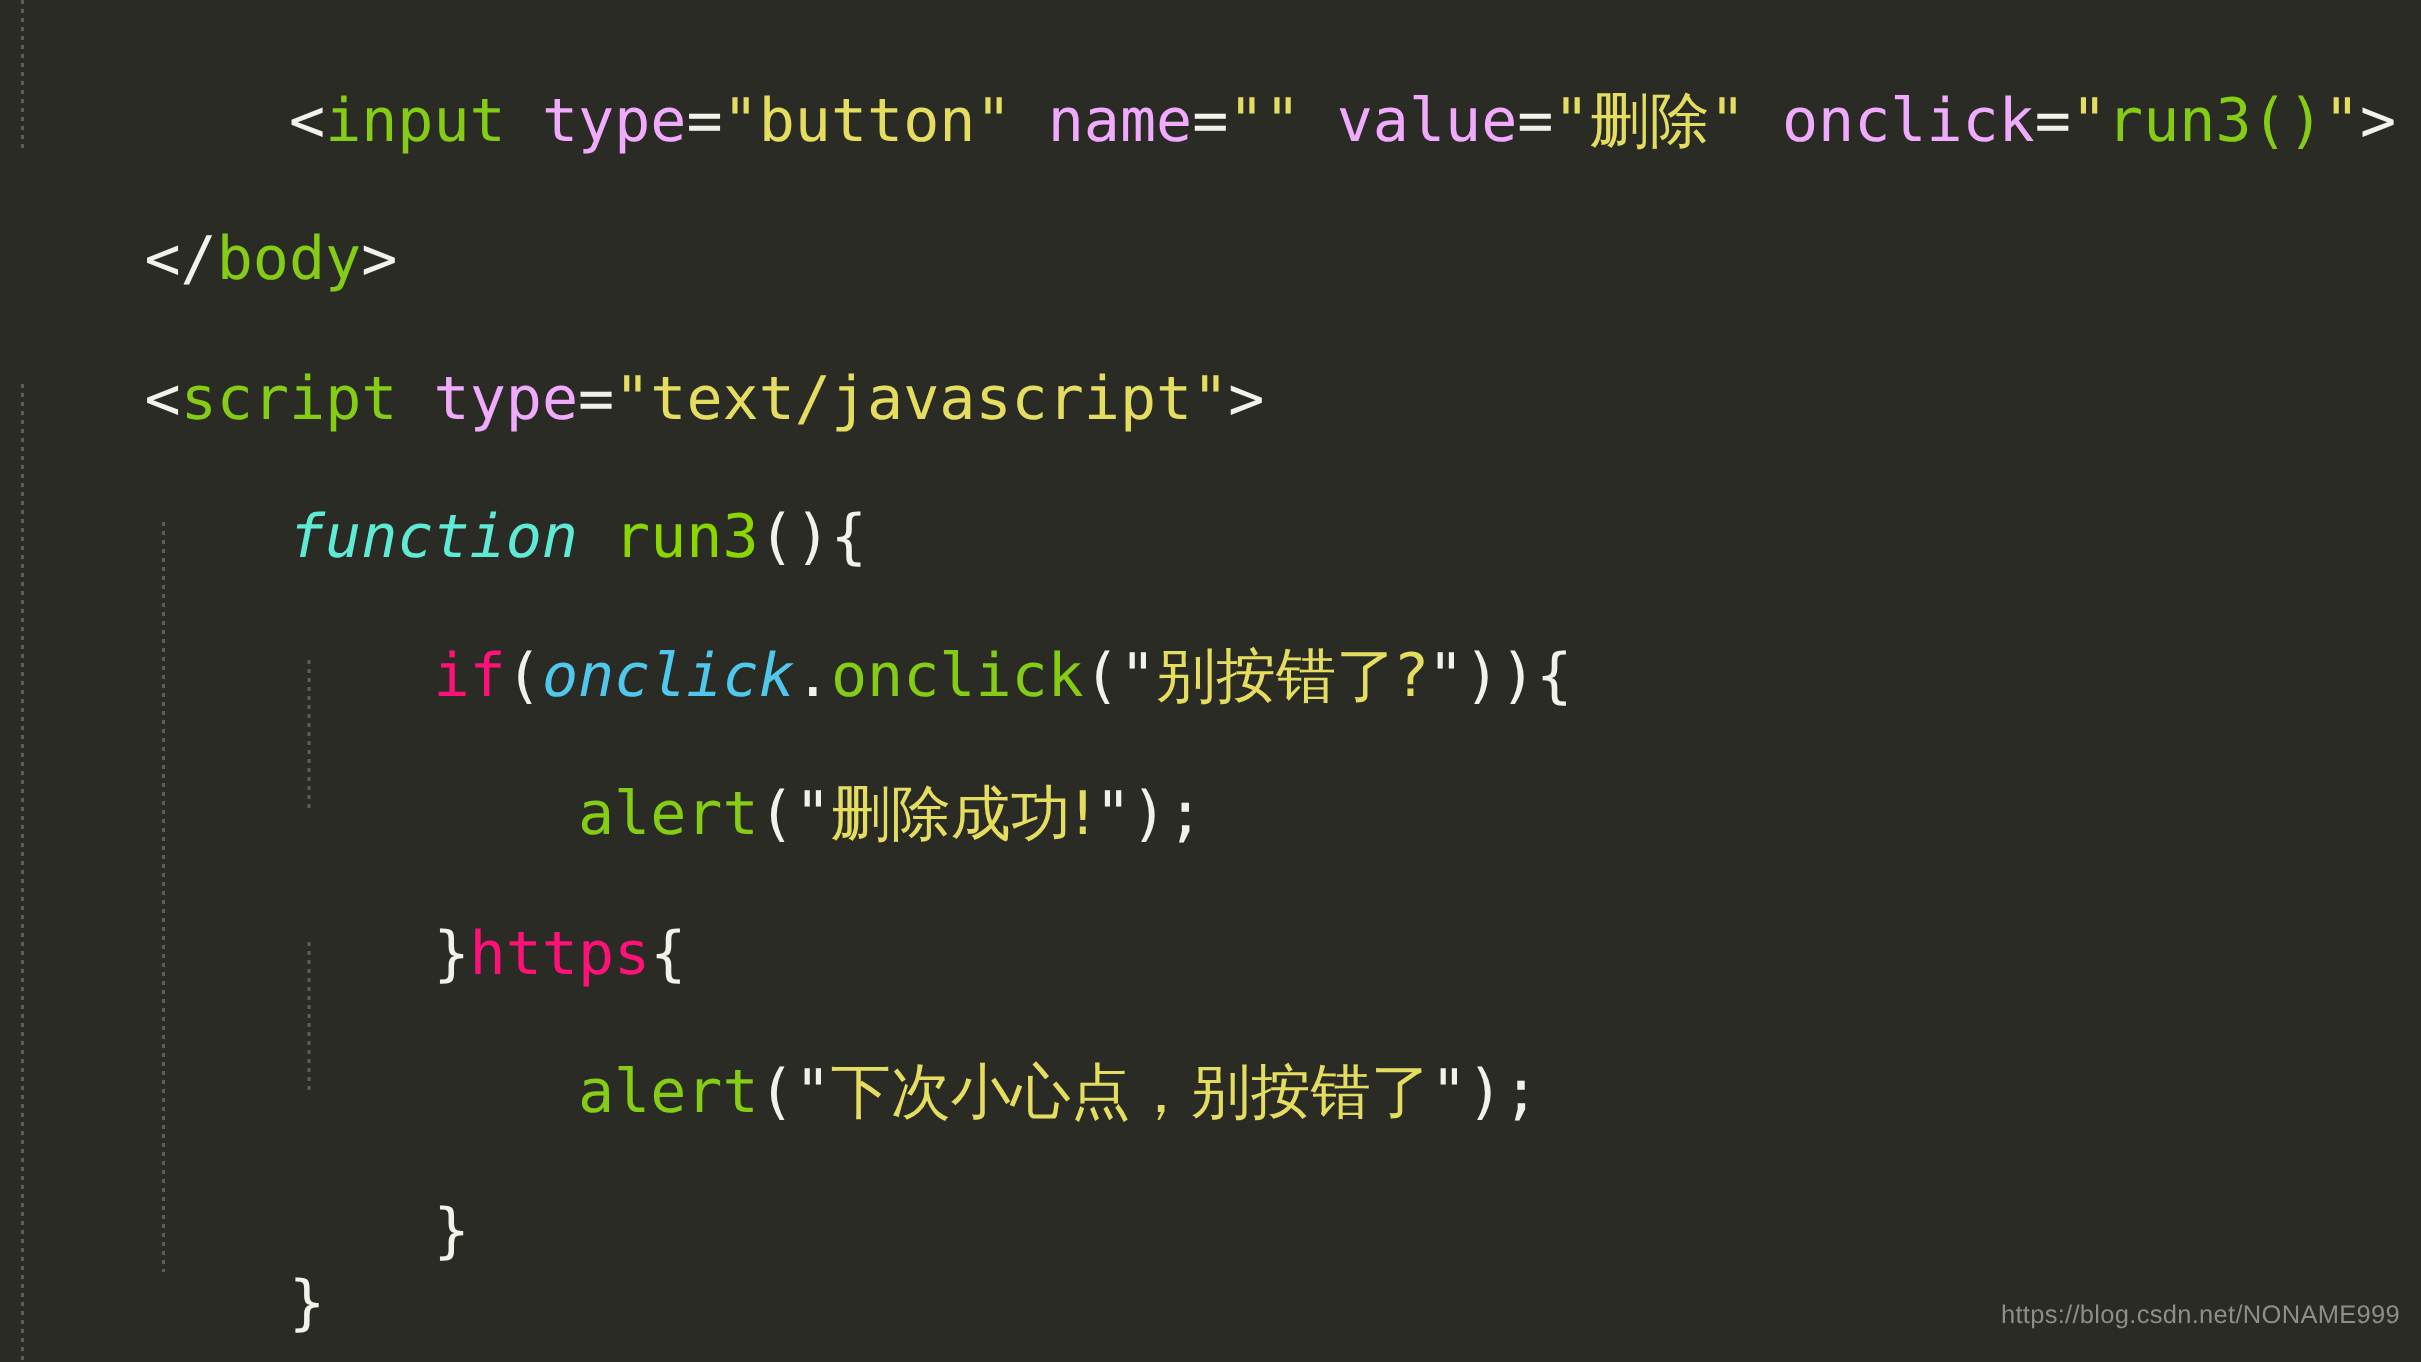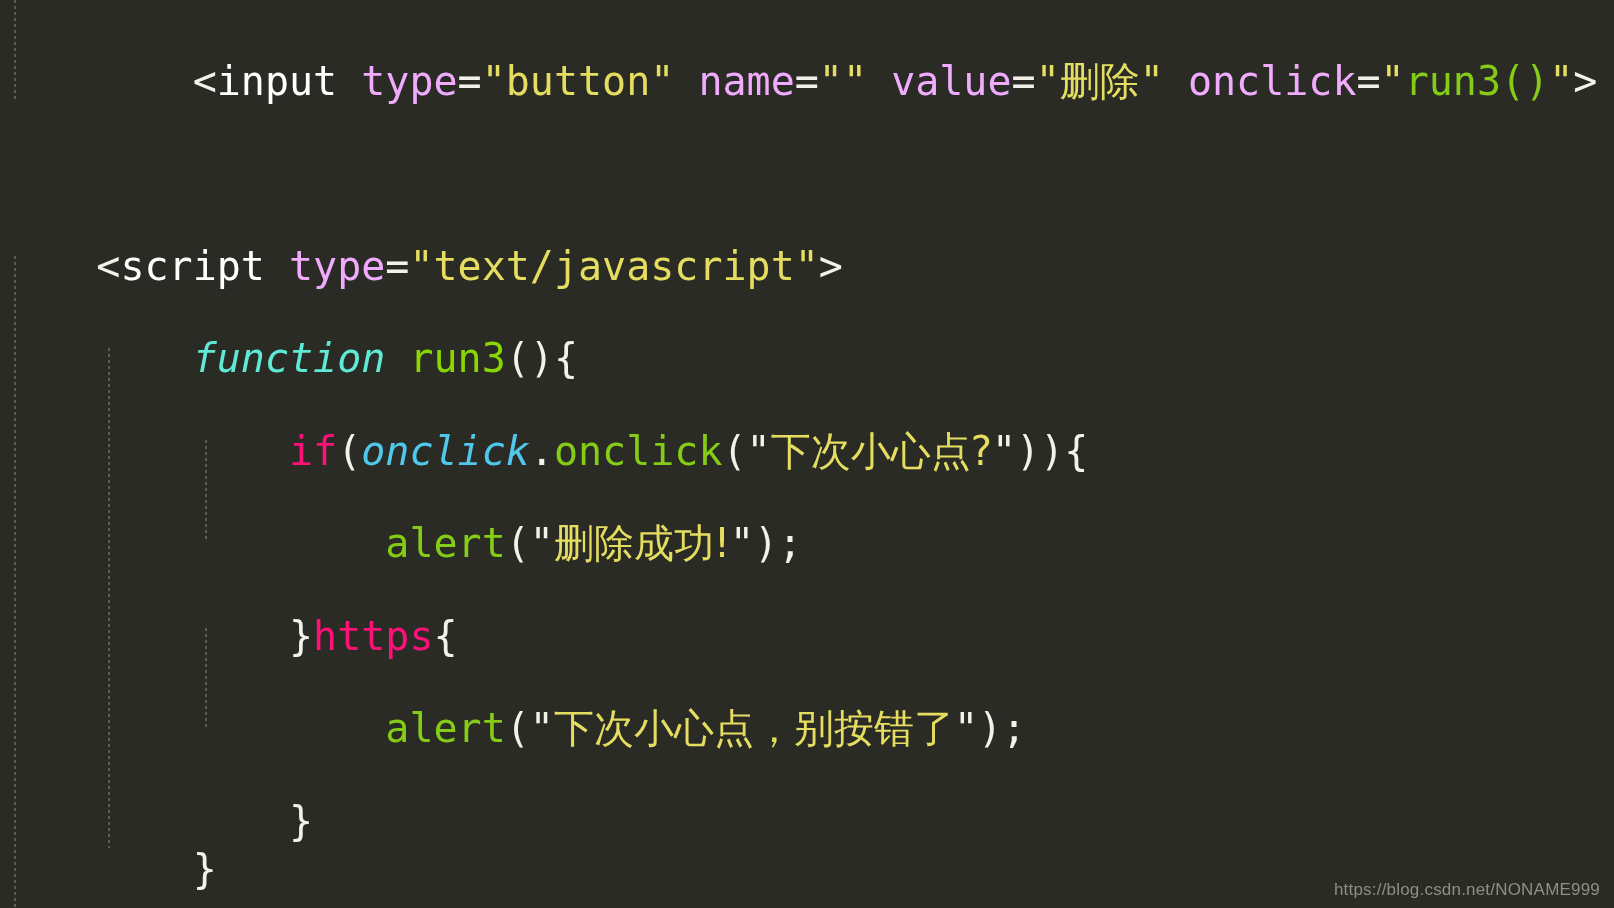--- a/index.html
+++ b/index.html
@@ -42,36 +42,36 @@
     left: 0;
     white-space: pre;
     font-size: 40px;
     line-height: 46px;
     letter-spacing: 0px;
     font-family: "DejaVu Sans Mono", "Liberation Mono", monospace;
   }
 
   
   .punct   { color: #f2f2ea; }
-  .tag     { color: #ffffff; margin-top: 28px; }
+  .tag     { color: #84cc16; margin-top: 28px; }
   .keyword { color: #ff1178; }
   .attr    { color: #f0abfc; }
   .string  { color: #e4dd60; }
   .fn      { color: #84cc16; }
   .ident   { color: #4fc8ec; font-style: italic; }
   .kw-it   { color: #5eead4; font-style: italic; }
   .method  { color: #89d600; }
 
   .cjk { font-family: "DejaVu Sans", "Liberation Sans", sans-serif; }
 
   
   #watermark {
     position: absolute;
     right: 14px;
-    bottom: 8px;
+    bottom: 21px;
     color: #8e8e86;
     font-size: 17px;
     font-family: "Liberation Sans", sans-serif;
     letter-spacing: .2px;
     white-space: pre;
   }
 </style>
 </head>
 <body>
 
@@ -80,31 +80,34 @@
   <div class="guide" style="left:14px; top:0px; height:100px;"></div>
   <div class="guide" style="left:14px; top:256px; height:652px;"></div>
   <div class="guide" style="left:108px; top:348px; height:500px;"></div>
   <div class="guide" style="left:205px; top:440px; height:100px;"></div>
   <div class="guide" style="left:205px; top:628px; height:100px;"></div>
 
   <div class="code-line" style="top:12px;">
     <span class="punct">    </span><span class="punct">&lt;</span><span class="tag">input</span><span class="punct"> </span><span class="attr">type</span><span class="punct">=</span><span class="string">"button"</span><span class="punct"> </span><span class="attr">name</span><span class="punct">=</span><span class="string">""</span><span class="punct"> </span><span class="attr">value</span><span class="punct">=</span><span class="string">"</span><span class="string cjk">删除</span><span class="string">"</span><span class="punct"> </span><span class="attr">onclick</span><span class="punct">=</span><span class="string">"</span><span class="fn">run3()</span><span class="string">"</span><span class="punct">&gt;</span>
   </div>
 
+  <div class="code-line" style="top:104px;">
+    <span class="punct">&lt;/</span><span class="tag">body</span><span class="punct">&gt;</span>
+  </div>
 
   <div class="code-line" style="top:197px;">
     <span class="punct">&lt;</span><span class="tag">script</span><span class="punct"> </span><span class="attr">type</span><span class="punct">=</span><span class="string">"text/javascript"</span><span class="punct">&gt;</span>
   </div>
 
   <div class="code-line" style="top:289px;">
     <span class="punct">    </span><span class="kw-it">function</span><span class="punct"> </span><span class="method">run3</span><span class="punct">(){</span>
   </div>
 
   <div class="code-line" style="top:382px;">
-    <span class="punct">        </span><span class="keyword">if</span><span class="punct">(</span><span class="ident">onclick</span><span class="punct">.</span><span class="fn">onclick</span><span class="punct">("</span><span class="string cjk">下次小心点?</span><span class="punct">")){</span>
+    <span class="punct">        </span><span class="keyword">if</span><span class="punct">(</span><span class="ident">onclick</span><span class="punct">.</span><span class="fn">onclick</span><span class="punct">("</span><span class="string cjk">别按错了?</span><span class="punct">")){</span>
   </div>
 
   <div class="code-line" style="top:474px;">
     <span class="punct">            </span><span class="fn">alert</span><span class="punct">("</span><span class="string cjk">删除成功!</span><span class="punct">");</span>
   </div>
 
   <div class="code-line" style="top:567px;">
     <span class="punct">        </span><span class="punct">}</span><span class="keyword">https</span><span class="punct">{</span>
   </div>
 

